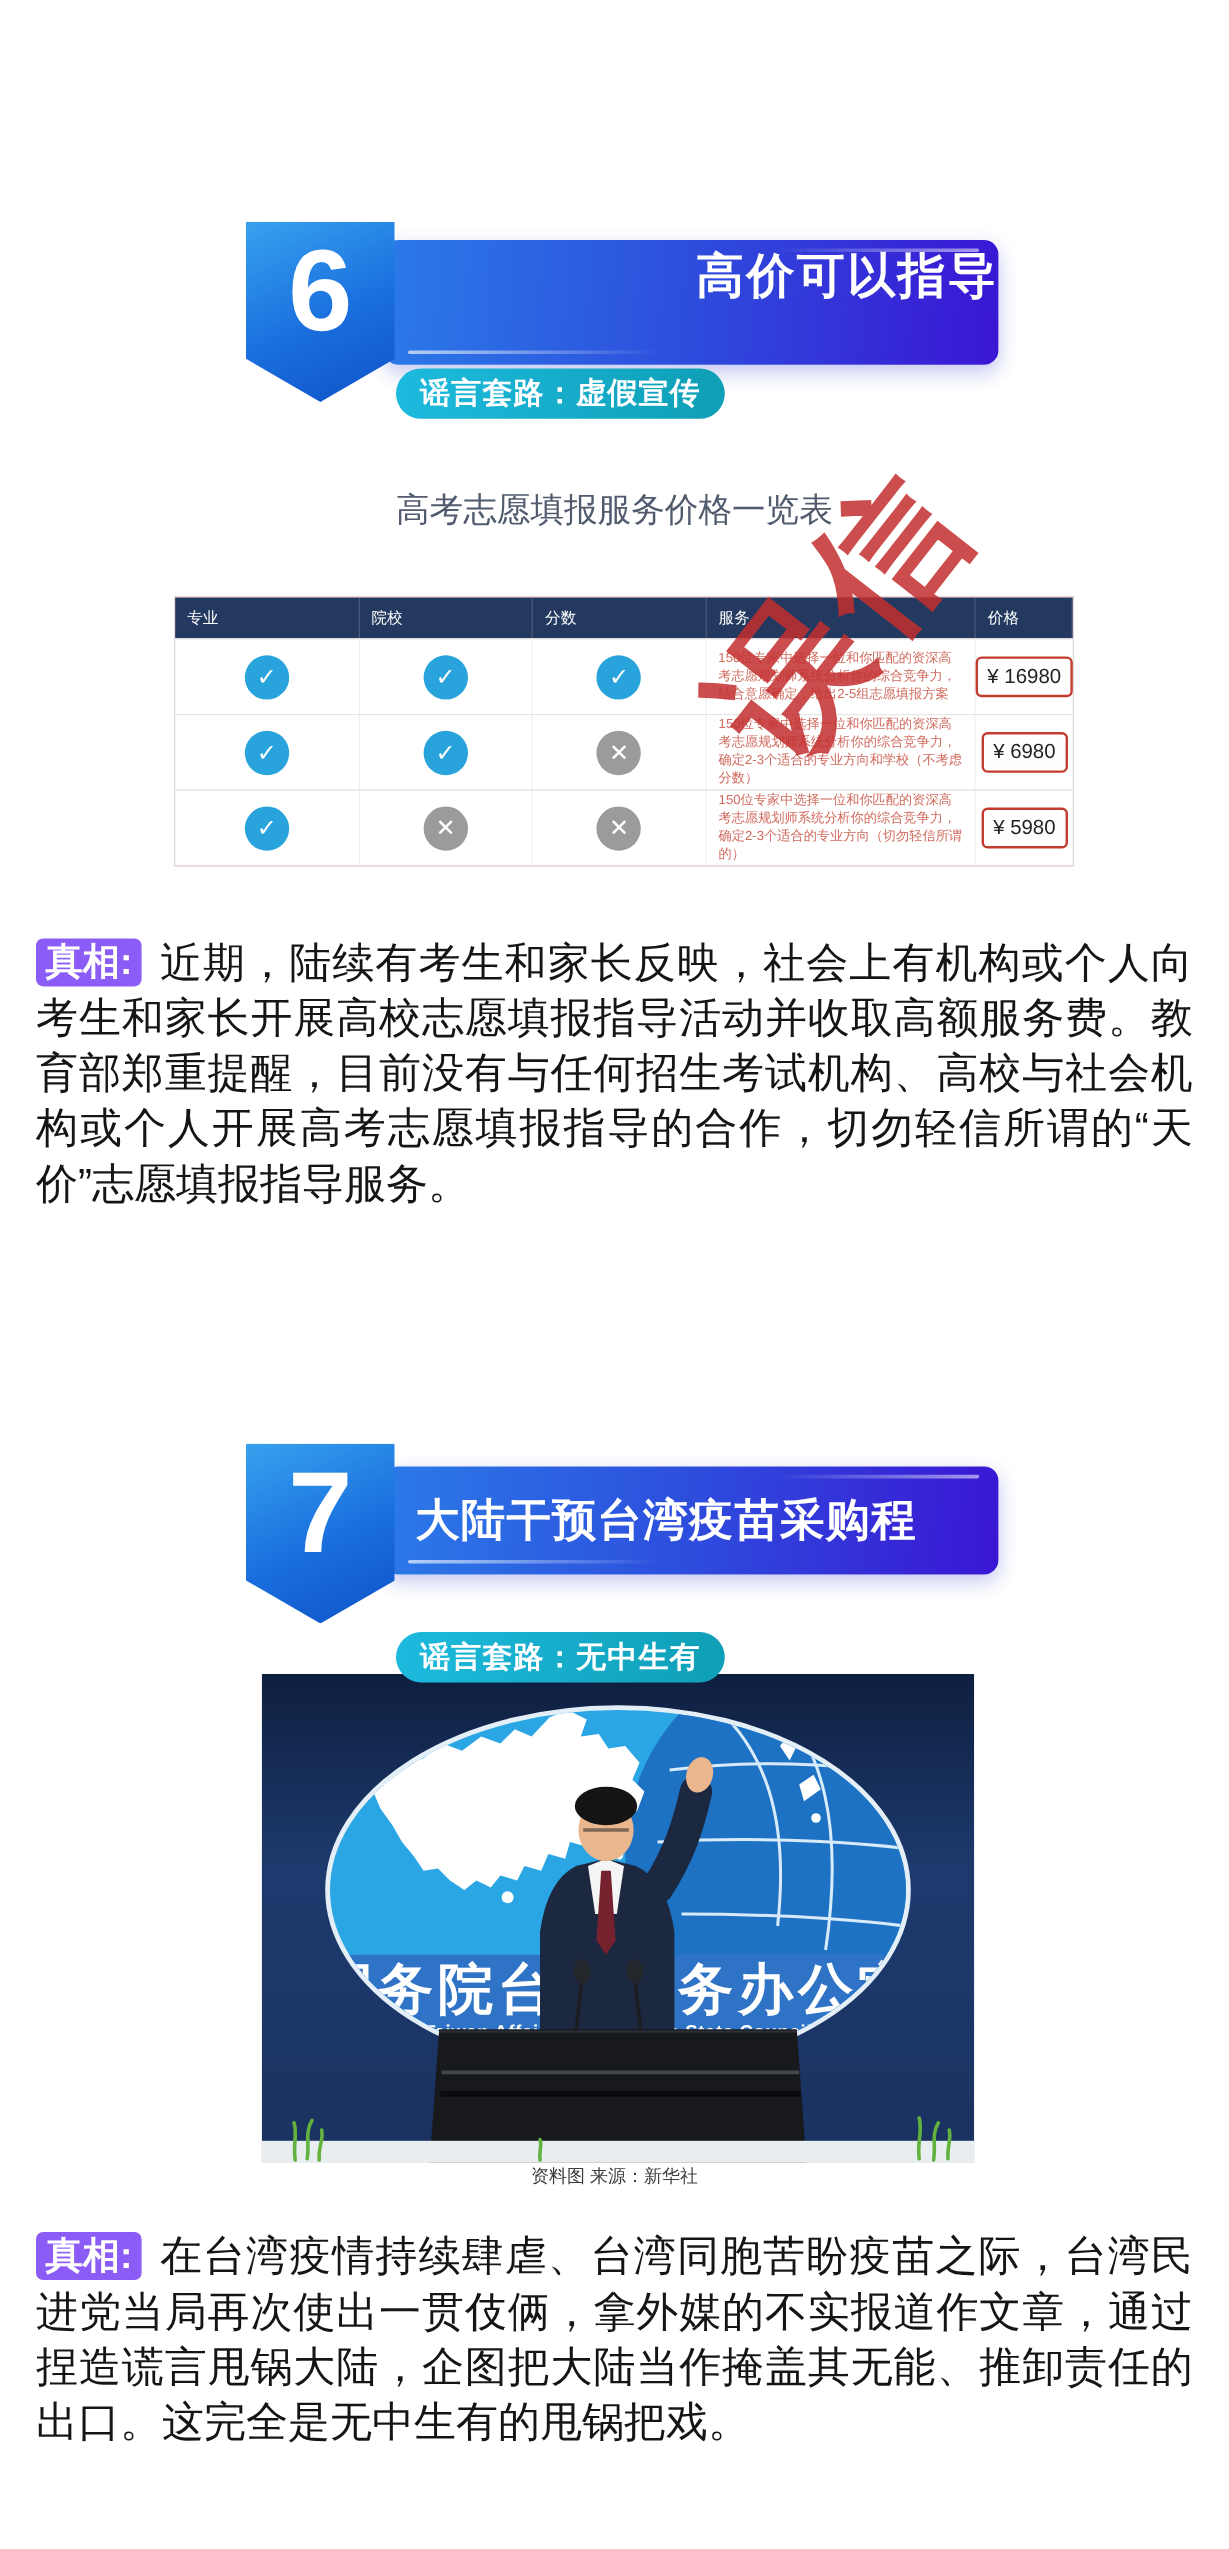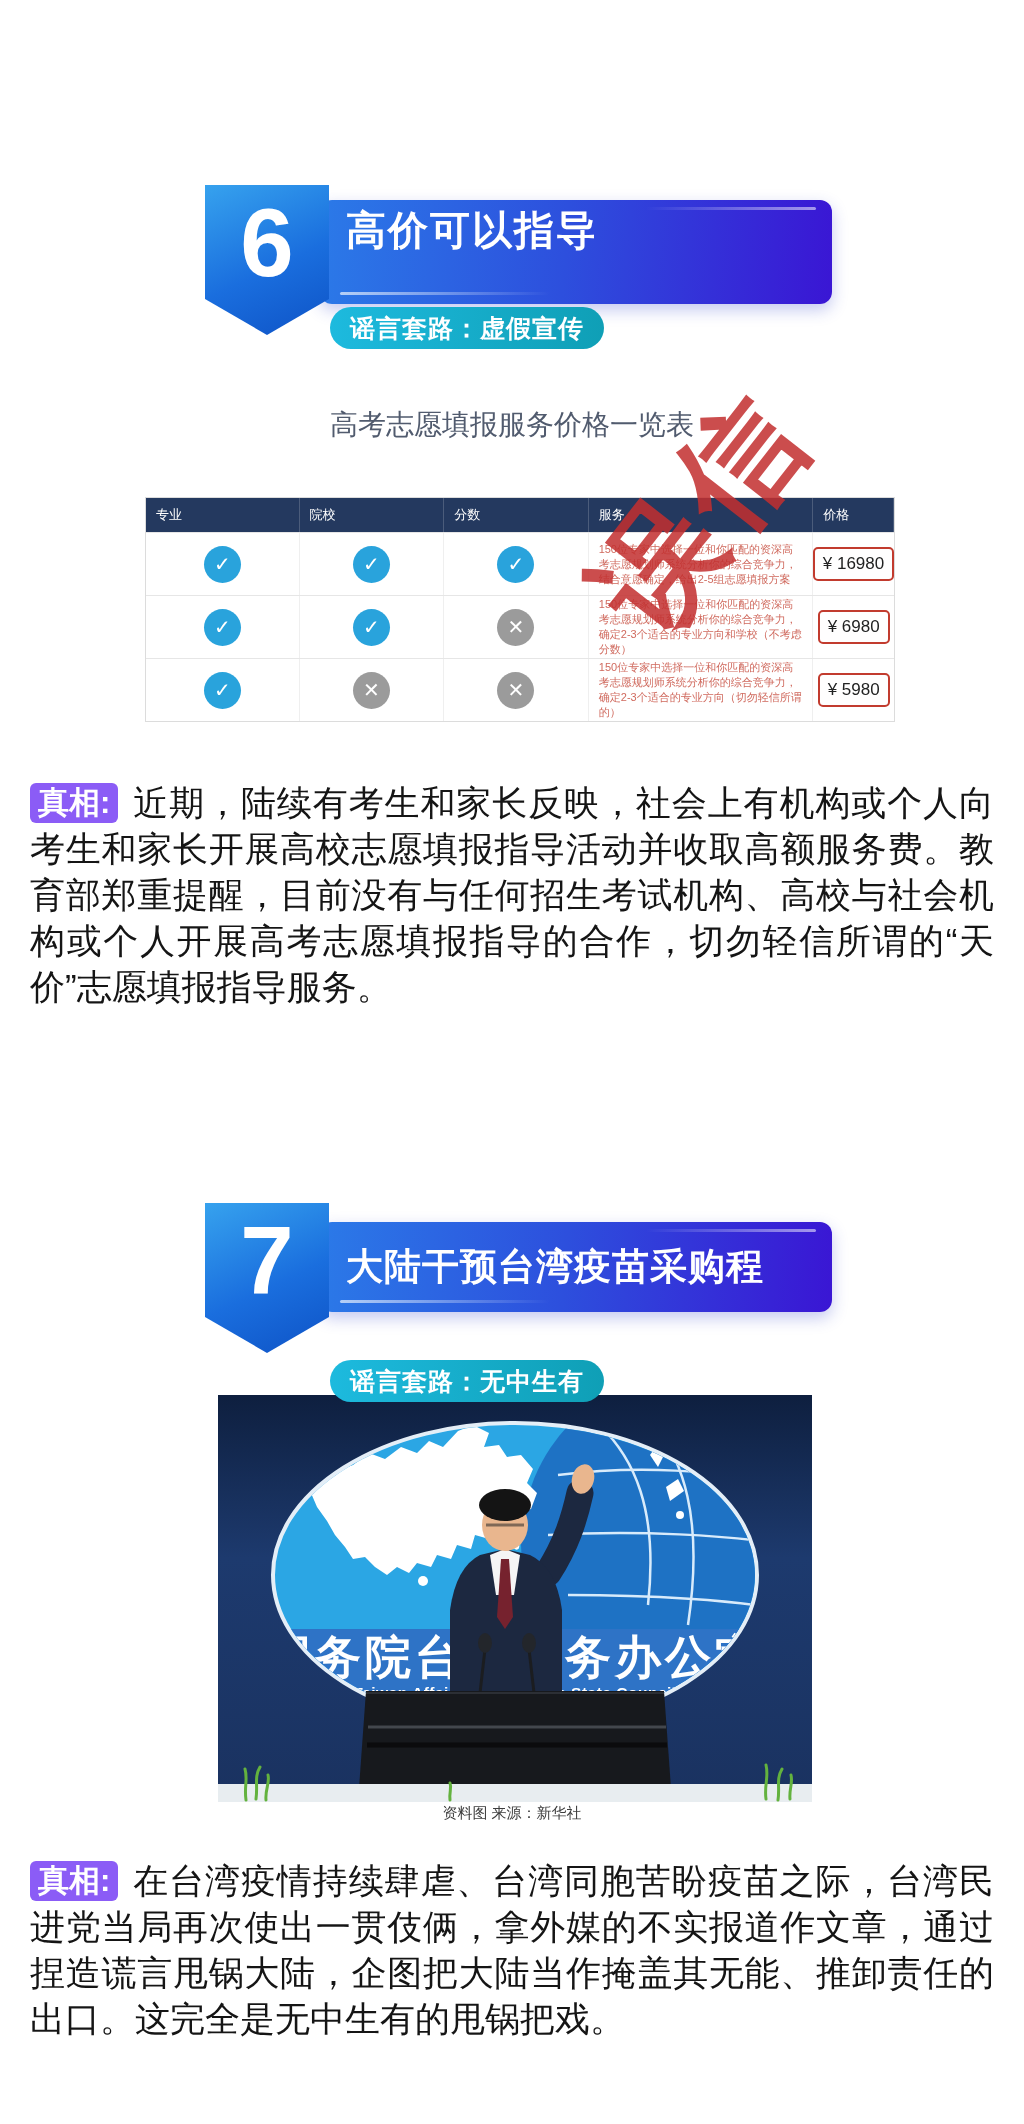--- a/index.html
+++ b/index.html
@@ -12,21 +12,21 @@
     clip-path:polygon(0 0,100% 0,100% 76%,50% 100%,0 76%); z-index:3; }
   .sec-badge .num { display:block; width:100%; text-align:center; color:#fff;
     font-size:96px; font-weight:800; line-height:116px; }
   .sec-banner { position:absolute; left:320px; width:512px; border-radius:12px;
     background:linear-gradient(95deg,#2b7ae8 0%,#2d4fdd 48%,#3a16d4 100%);
     box-shadow:0 6px 16px rgba(43,60,200,.28); color:#fff; font-weight:800; z-index:2; }
   .sec-banner::after { content:""; position:absolute; left:20px; bottom:9px; width:210px; height:3px;
     background:linear-gradient(90deg,rgba(255,255,255,.65),rgba(255,255,255,0)); border-radius:2px; }
   .sec-banner::before { content:""; position:absolute; right:16px; top:7px; width:170px; height:3px;
     background:linear-gradient(270deg,rgba(255,255,255,.55),rgba(255,255,255,0)); border-radius:2px; }
-  .banner-6 { top:200px; height:104px; padding:8px 0 0 26px; font-size:40px; line-height:45px; letter-spacing:2px; }
+  .banner-6 { top:200px; height:104px; padding:8px 0 0 26px; font-size:40px; line-height:45px; letter-spacing:2px;text-align:right; }
   .banner-7 { top:1222px; height:90px; line-height:90px; padding-left:26px; font-size:37px; letter-spacing:1px; }
   .badge-6 { top:185px; } .badge-7 { top:1203px; }
   .sec-pill { position:absolute; left:330px; width:274px; height:42px; border-radius:22px;
     background:linear-gradient(90deg,#1dbade 0%,#0f9fb6 100%); color:#fff; font-weight:800;
     font-size:25px; line-height:42px; text-align:center; letter-spacing:1px; z-index:2; }
   .pill-6 { top:307px; } .pill-7 { top:1360px;text-align:center; }
 
   
   .tbl-caption { position:absolute; top:406px; left:0; width:100%; text-align:center;
     font-size:28px; color:#515b6e; }

